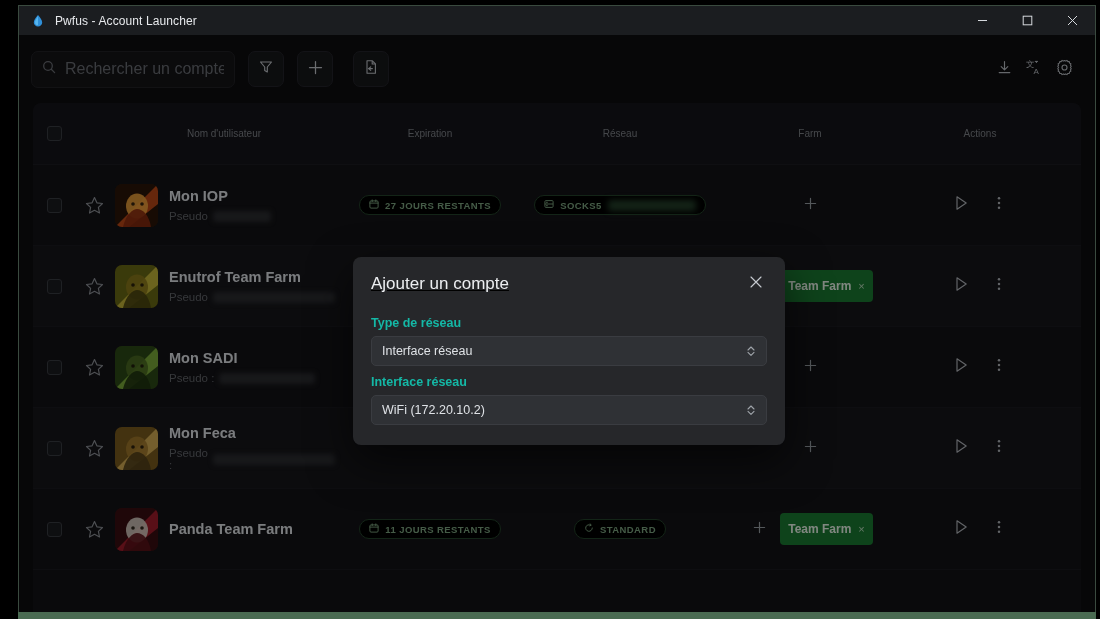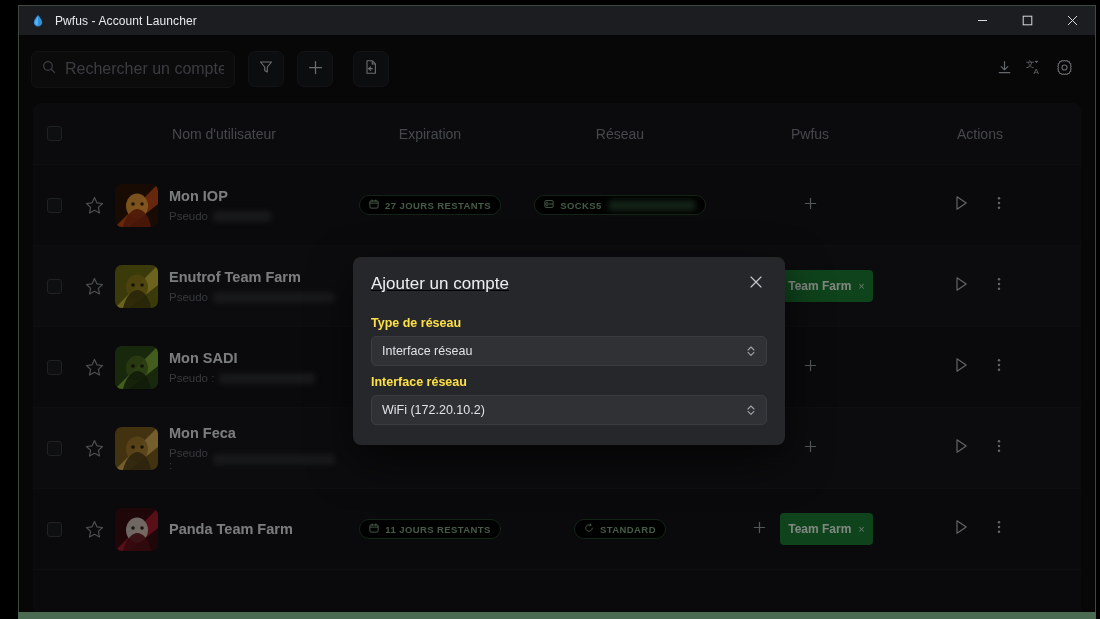--- a/index.html
+++ b/index.html
@@ -145,21 +145,21 @@
   }
   #thead {
     height: 62px;
     flex: 0 0 auto;
     display: flex; align-items: center;
     border-bottom: 1px solid #1d1d21;
     background: #15151a;
   }
   .th {
     color: #7e8288;
-    font-size: 14px;
+    font-size: 10px;
     text-align: center;
     flex: 0 0 auto;
   }
   .c-check  { width: 42px;  display:flex; align-items:center; justify-content:center; }
   .c-star   { width: 38px;  display:flex; align-items:center; justify-content:center; }
   .c-name   { width: 222px; }
   .c-exp    { width: 190px; }
   .c-net    { width: 190px; }
   .c-tags   { width: 190px; }
   .c-act    { width: 150px; }
@@ -289,21 +289,21 @@
     font-size: 17px;
   }
   #modal-close {
     margin-left: auto;
     color: #c6cad0;
     width: 22px; height: 22px;
     display:flex; align-items:center; justify-content:center;
   }
   #modal-body { padding: 4px 18px 0 18px; }
   .field-label {
-    color: #fde047;
+    color: #14b8a6;
     font-size: 12.5px;
     font-weight: bold;
     margin: 9px 0 6px 0;
   }
   .select-box {
     height: 30px;
     background: #2f3135;
     border: 1px solid #3a3c41;
     border-radius: 5px;
     display: flex; align-items: center;
@@ -463,21 +463,21 @@
       <div id="table">
 
         <div id="thead">
           <div class="c-check">
             <span class="chk"></span>
           </div>
           <div class="c-star"></div>
           <div class="th c-name">Nom d'utilisateur</div>
           <div class="th c-exp">Expiration</div>
           <div class="th c-net">Réseau</div>
-          <div class="th c-tags">Pwfus</div>
+          <div class="th c-tags">Farm</div>
           <div class="th c-act">Actions</div>
         </div>
 
         <div id="tbody">
             <div class="row">
               <div class="cell c-check center">
                 <span class="chk"></span>
               </div>
               <div class="cell c-star center star">
                 <span>

